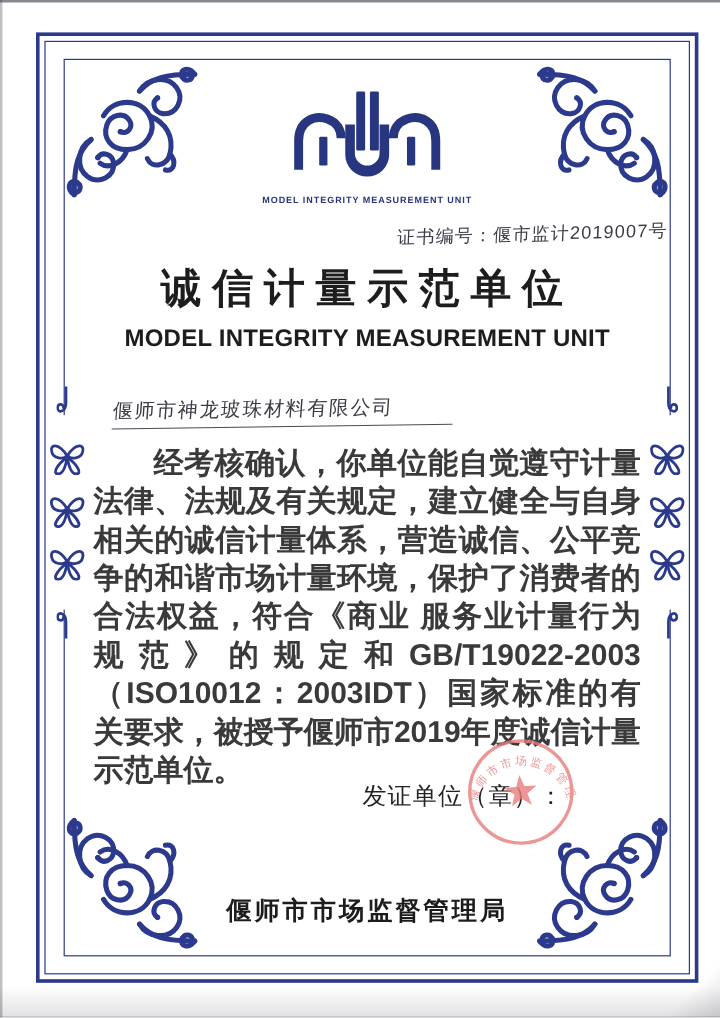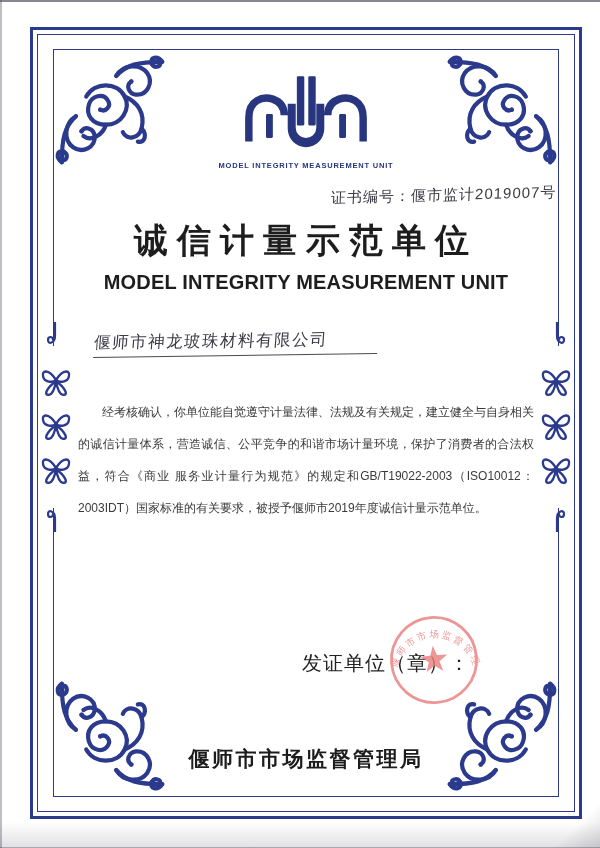--- a/index.html
+++ b/index.html
@@ -58,23 +58,23 @@
   .cert-no{position:absolute;top:186px;right:56px;font-size:15px;color:var(--ink);
     transform:rotate(-1.5deg) skewX(-4deg);letter-spacing:1px;}
   .title-cn{position:absolute;top:218px;left:0;right:0;text-align:center;
     font-family:"Liberation Serif",serif;font-weight:bold;font-size:34px;
     letter-spacing:9px;color:var(--title-black);}
   .title-en{position:absolute;top:271px;left:0;right:0;text-align:center;
     font-weight:bold;font-size:20px;letter-spacing:.2px;color:var(--title-black);}
   .company{position:absolute;top:330px;left:94px;width:284px;height:25px;
     border-bottom:1.5px solid #4a4a52;font-size:16.5px;color:var(--ink);
     transform:rotate(-.8deg) skewX(-5deg);letter-spacing:1.5px;}
-  .body-text{position:absolute;top:396px;left:78px;right:78px;
-    font-size:12px;line-height:32px;color:var(--body-grey);
-    text-align:justify;text-indent:2em;}
+  .body-text{position:absolute;top:370px;left:78px;right:78px;
+    font-size:25px;line-height:32px;color:var(--body-grey);
+    text-align:justify;text-indent:2em;font-weight:bold;}
   .issuer-line{position:absolute;top:650px;left:302px;font-size:20px;
     letter-spacing:1px;color:#222;}
   .seal{position:absolute;top:608px;left:382px;width:104px;height:104px;
     color:var(--seal-red);opacity:.8;transform:rotate(-5deg);}
   .issuer-name{position:absolute;top:745px;left:0;right:0;text-align:center;
     font-size:21px;font-weight:600;letter-spacing:2.5px;color:#1c1c1c;}
 </style>
 </head>
 <body>
 

